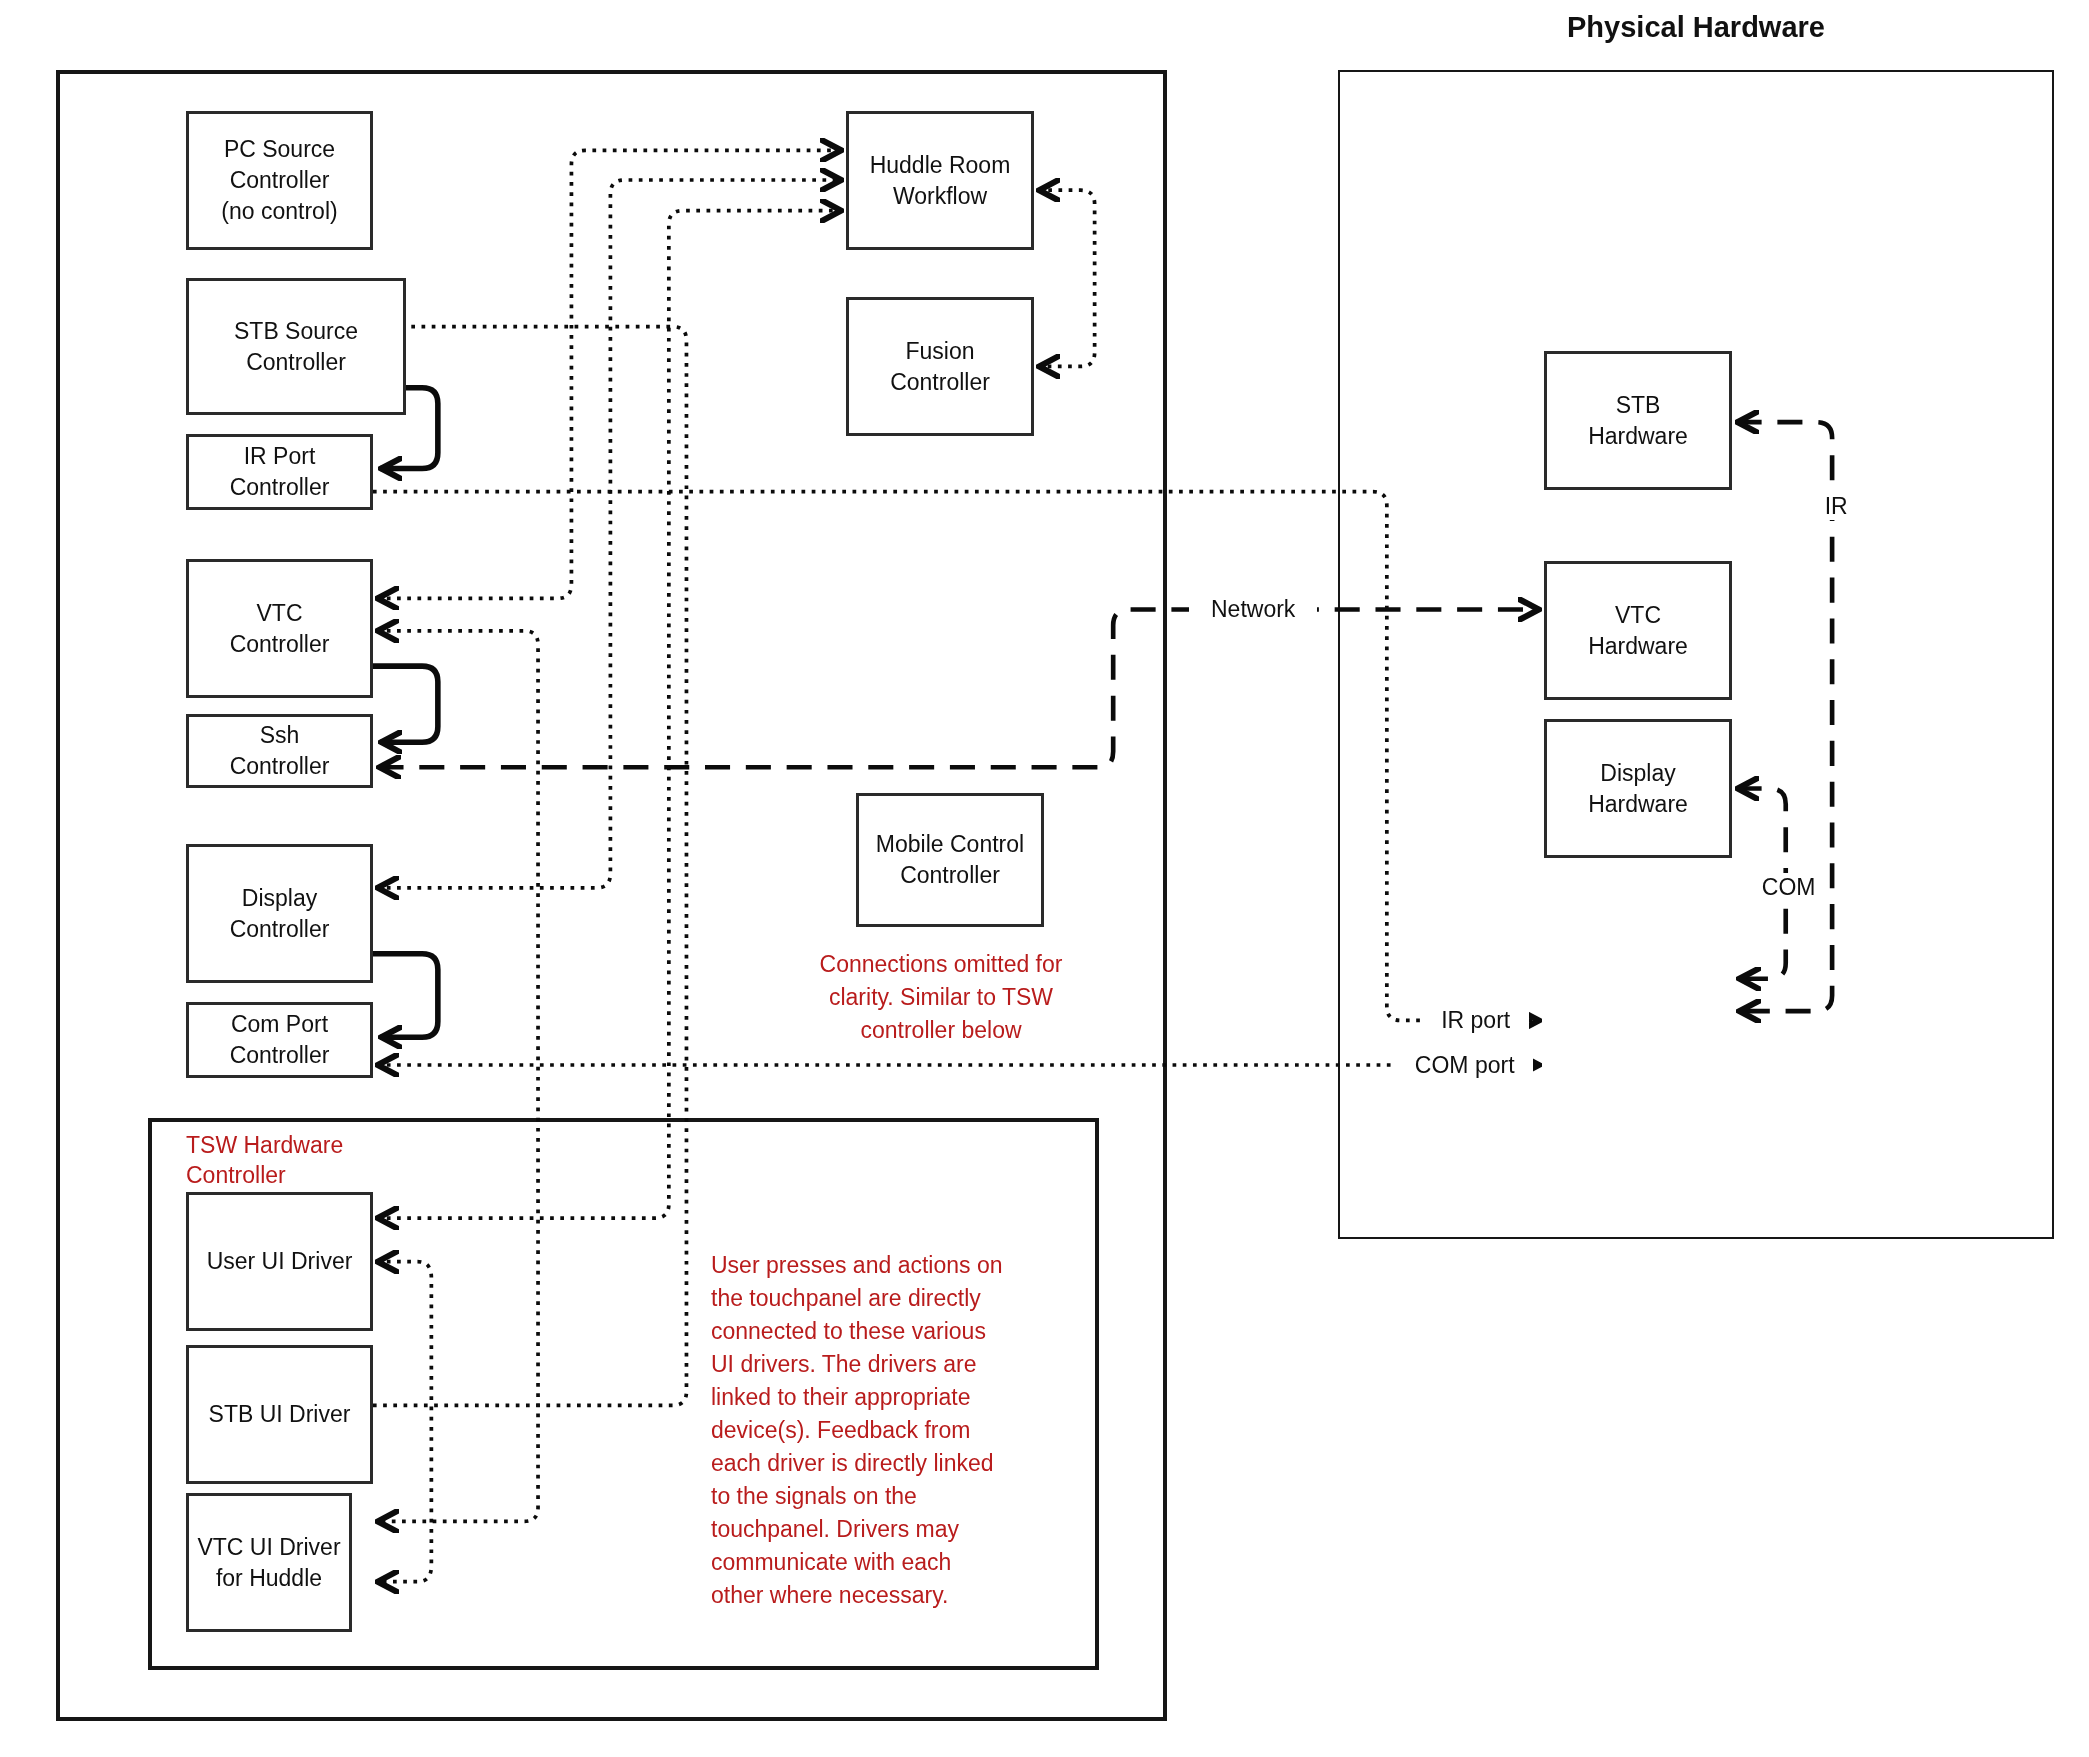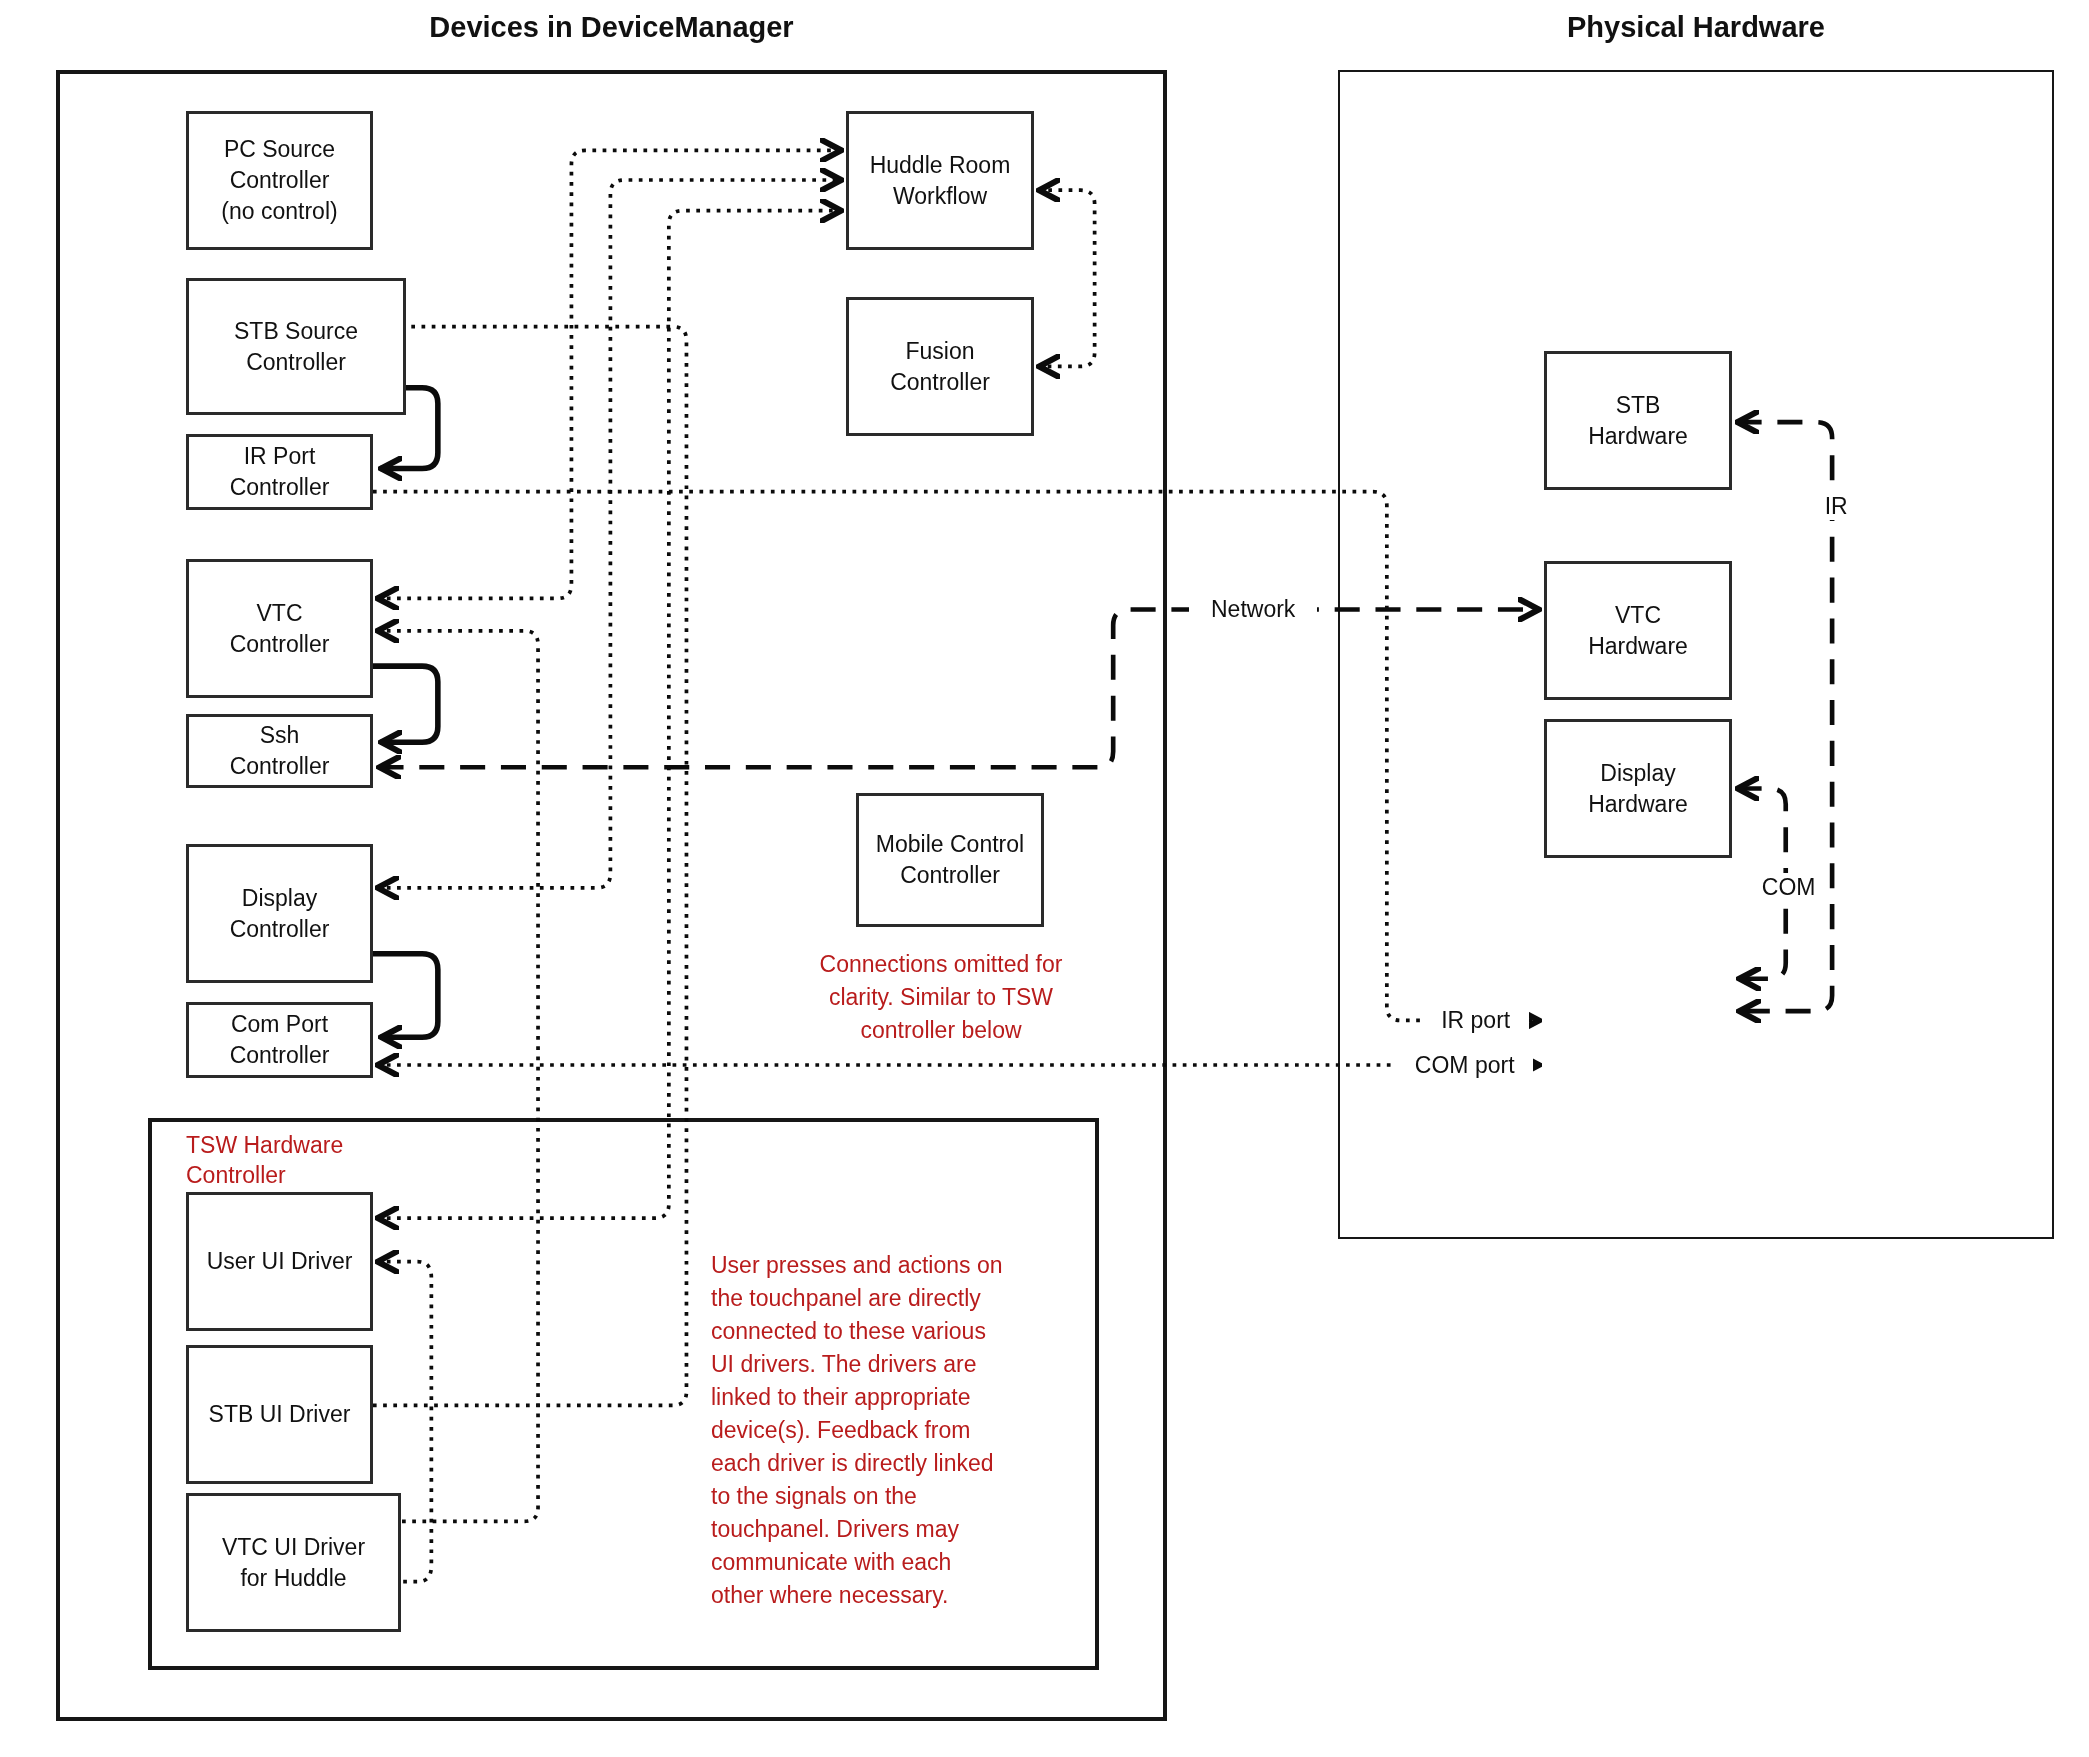--- a/index.html
+++ b/index.html
@@ -24,21 +24,20 @@
 </style>
 </head>
 <body>
 
 <div class="canvas">
 
   <div class="panel thick" style="left:56px; top:70px; width:1111px; height:1651px;"></div>
   <div class="panel thin" style="left:1338px; top:70px; width:716px; height:1169px;"></div>
   <div class="panel thick" style="left:148px; top:1118px; width:951px; height:552px;"></div>
 
-  <div class="title" style="left:56px; top:11px; width:1111px;">Devices in DeviceManager</div>
   <div class="title" style="left:1338px; top:11px; width:716px;">Physical Hardware</div>
 
   <svg class="wires" width="2090" height="1758" viewBox="0 0 2253 1895">
     <defs>
       <marker id="arr" viewBox="0 0 12 12" refX="11" refY="6" markerWidth="26" markerHeight="26" markerUnits="userSpaceOnUse" orient="auto-start-reverse">
         <path d="M1,1 L10.5,6 L1,11" fill="none" stroke="#0b0b0b" stroke-width="3" stroke-linecap="square"></path>
       </marker>
     </defs>
 
     <path class="wire-solid" d="M 402 418 H 455 Q 472 418 472 435 V 488 Q 472 505 455 505 L 410 505" marker-end="url(#arr)"></path>
@@ -91,21 +90,21 @@
   </div>
 
   <div class="note" style="left:186px; top:1130px; width:297px; line-height:30px;">TSW Hardware
 Controller</div>
   <div class="box" style="left:186px; top:1192px; width:187px; height:139px;">
     <span>User UI Driver</span>
   </div>
   <div class="box" style="left:186px; top:1345px; width:187px; height:139px;">
     <span>STB UI Driver</span>
   </div>
-  <div class="box" style="left:186px; top:1493px; width:215px; height:139px;">
+  <div class="box" style="left:186px; top:1493px; width:166px; height:139px;">
     <span>VTC UI Driver
 for Huddle</span>
   </div>
 
   <div class="box" style="left:846px; top:111px; width:188px; height:139px;">
     <span>Huddle Room
 Workflow</span>
   </div>
   <div class="box" style="left:846px; top:297px; width:188px; height:139px;">
     <span>Fusion

